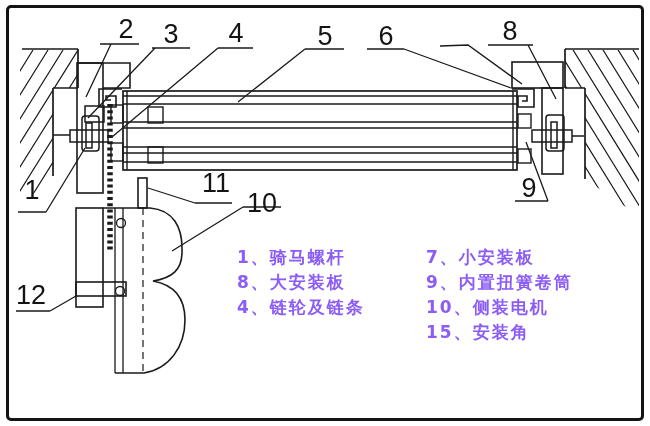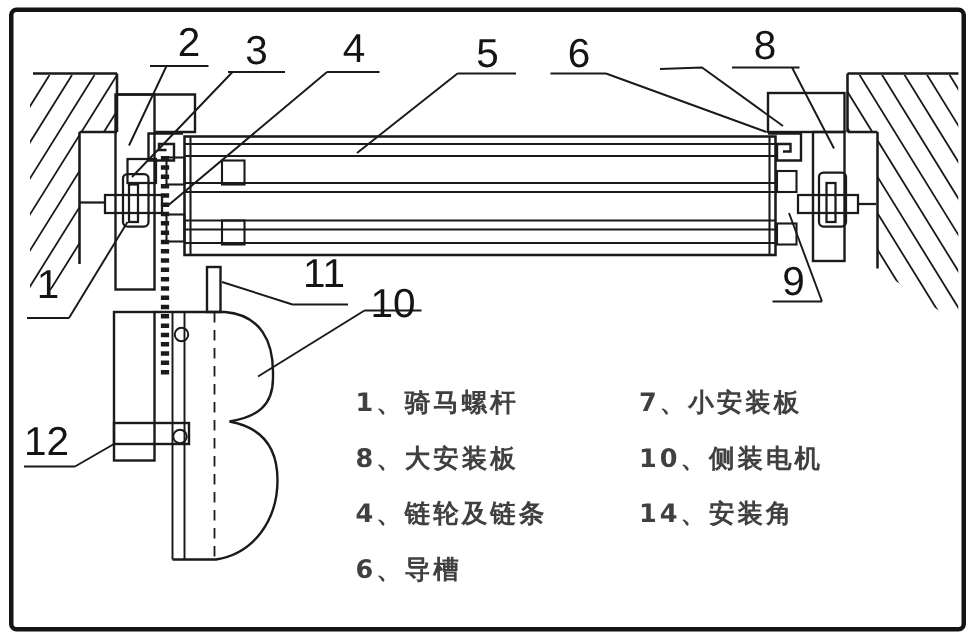--- a/index.html
+++ b/index.html
@@ -15,21 +15,21 @@
   .co{
     position:absolute;transform:translate(-50%,-50%);
     font-family:"Liberation Sans", sans-serif;
     font-size:27px;font-weight:400;color:#141414;line-height:1;
     white-space:nowrap;
   }
   .legend-col{position:absolute;}
   .lg{
     display:block;height:25px;line-height:25px;white-space:nowrap;
     font-family:"DejaVu Sans", sans-serif;font-size:17px;font-weight:bold;
-    letter-spacing:2px;color:#404040;margin-top:12px;
+    letter-spacing:2px;color:#8b5cf6;
   }
 </style>
 </head>
 <body>
 
 <div class="stage">
 
   <svg width="650" height="426" viewBox="0 0 650 426">
     <defs>
       <clipPath id="lw">
@@ -139,22 +139,22 @@
   <div class="co" style="left:510px;top:31px">8</div>
   <div class="co" style="left:529px;top:188px">9</div>
   <div class="co" style="left:262px;top:203px">10</div>
   <div class="co" style="left:216px;top:183px">11</div>
   <div class="co" style="left:31px;top:295px">12</div>
 
   <div class="legend-col" style="left:237px;top:245px">
     <span class="lg">1、骑马螺杆</span>
     <span class="lg">8、大安装板</span>
     <span class="lg">4、链轮及链条</span>
-    <span class="lg">6、导槽</span>
   </div>
   <div class="legend-col" style="left:426px;top:245px">
     <span class="lg">7、小安装板</span>
+    <span class="lg">9、内置扭簧卷筒</span>
     <span class="lg">10、侧装电机</span>
-    <span class="lg">14、安装角</span>
+    <span class="lg">15、安装角</span>
   </div>
 
   <div class="frame"></div>
 </div>
 
 </body></html>

